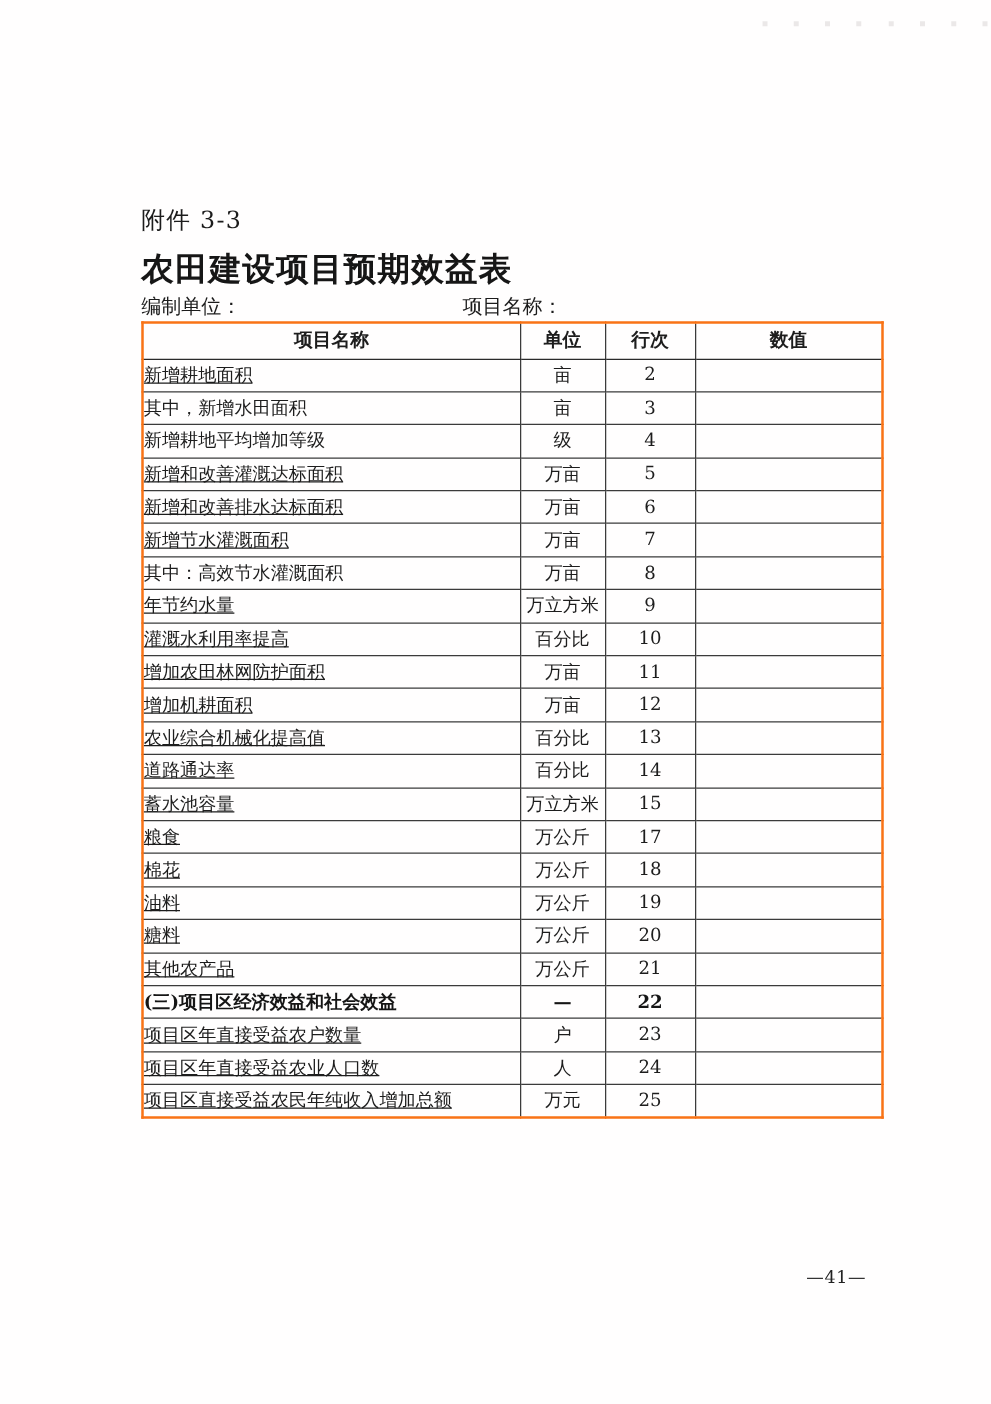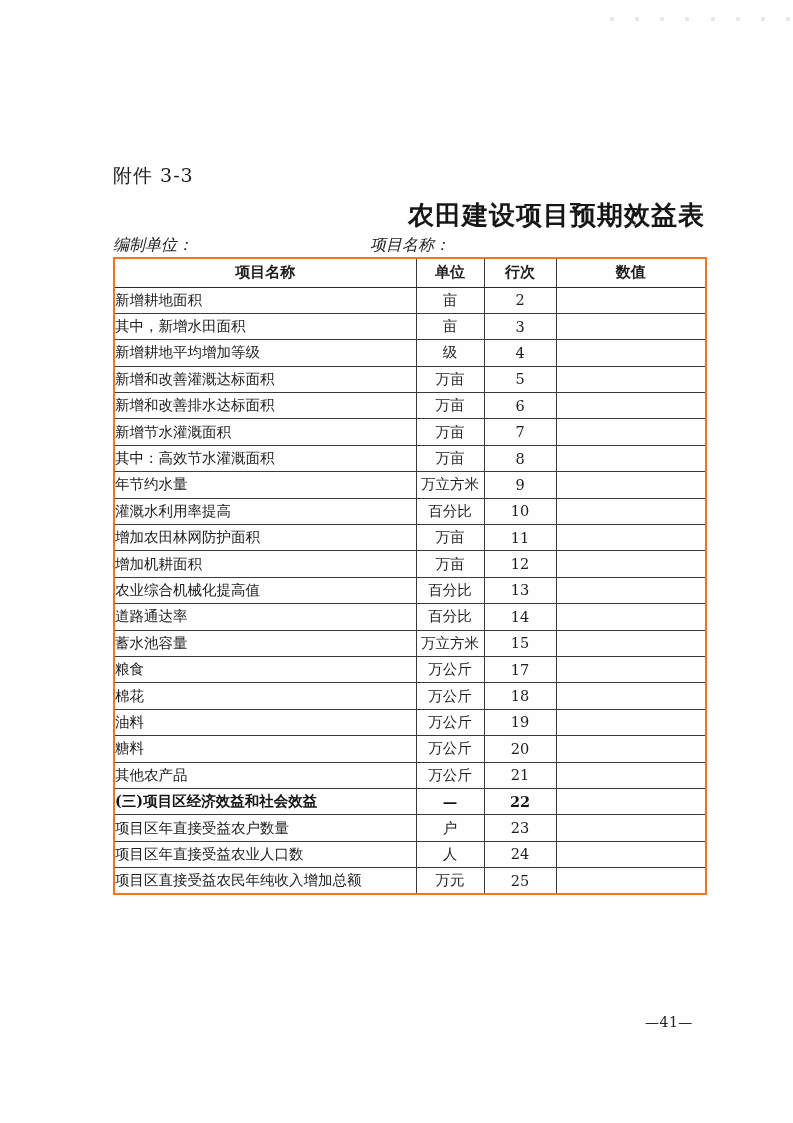--- a/index.html
+++ b/index.html
@@ -23,28 +23,27 @@
   }
   .scan-dots span {
     width: 4px; height: 4px; background: #b9b2b2; display: inline-block;
   }
   .attachment-label {
     position: absolute; left: 113px; top: 163px;
     font-size: 19px; letter-spacing: 1px;
   }
   .doc-title {
     position: absolute; left: 113px; top: 198px; width: 592px;
-    text-align: right;
+    text-align: left;
     font-size: 26px; font-weight: bold; letter-spacing: 1px;
     color: #161616;
   }
   .meta-row {
     position: absolute; left: 113px; top: 235px; width: 592px; height: 22px;
     font-size: 16px;
-    font-style: italic;
   }
   .meta-prepared { position: absolute; left: 0; top: 0; }
   .meta-project  { position: absolute; left: 257px; top: 0; text-align: right; }
 
   table.benefit-table {
     position: absolute; left: 113px; top: 257px; width: 592px;
     border-collapse: collapse; table-layout: fixed;
     font-size: 14.5px;
     color: #1d1d1d;
   }
@@ -66,21 +65,21 @@
     font-size: 15px;
     text-align: center;
     border-bottom: 1.5px solid #2a2a2a;
   }
   table.benefit-table tbody td { height: 26.4px; }
   td.cell-name  { text-align: left; }
   td.cell-unit  { text-align: center; }
   td.cell-line  { text-align: center; font-family: "DejaVu Serif", serif; }
   td.cell-value { text-align: center; }
   .ind-0 { padding-left: 5px; }
-  .ind-1 { padding-left: 25px; }
+  .ind-1 { padding-left: 25px; text-decoration: underline; }
   .ind-2 { padding-left: 49px; }
   tr.section-row td { font-weight: bold; color: #151515; }
 
   .page-number {
     position: absolute; left: 645px; top: 1014px;
     font-size: 14px; letter-spacing: 0.5px; color: #222;
   }
 </style>
 </head>
 <body>

